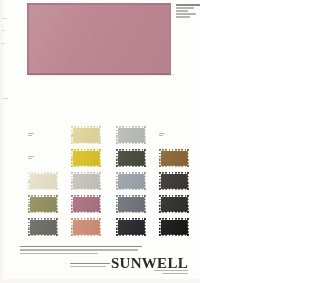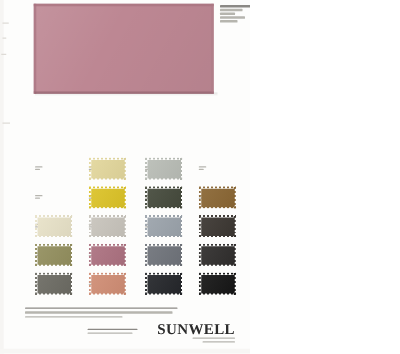--- a/index.html
+++ b/index.html
@@ -59,21 +59,21 @@
 
   
   .foot-para{position:absolute;left:20px;top:246px;width:124px;
     display:flex;flex-direction:column;gap:2px;}
   .foot-para .microline{height:1.4px;}
   .foot-cap{position:absolute;left:70px;top:263px;width:44px;
     display:flex;flex-direction:column;gap:1.5px;}
   .foot-cap .microline{height:1.3px;}
   .logo{position:absolute;right:12px;top:258px;text-align:right;}
   .logo-word{font-family:"Liberation Serif",serif;font-weight:700;
-    font-size:12px;letter-spacing:.3px;color:#2b2b2b;line-height:10px;
+    font-size:15px;letter-spacing:.3px;color:#2b2b2b;line-height:10px;
     white-space:nowrap;}
   .logo-sub{margin-top:2px;display:flex;flex-direction:column;gap:1.5px;align-items:flex-end;}
   .logo-sub .microline{height:1.2px;}
 </style>
 </head>
 <body>
 
 <div class="page">
 
   <div class="paper-edge-l"></div>

